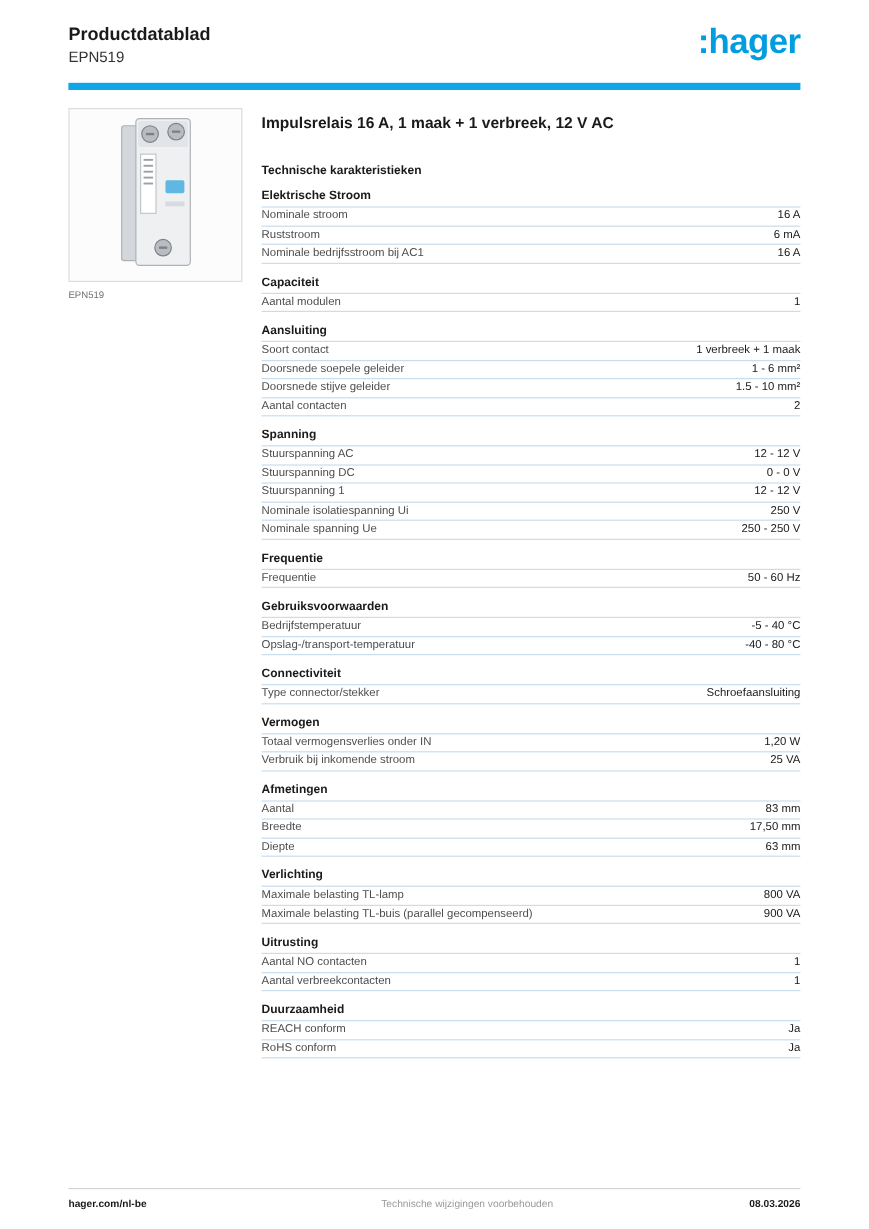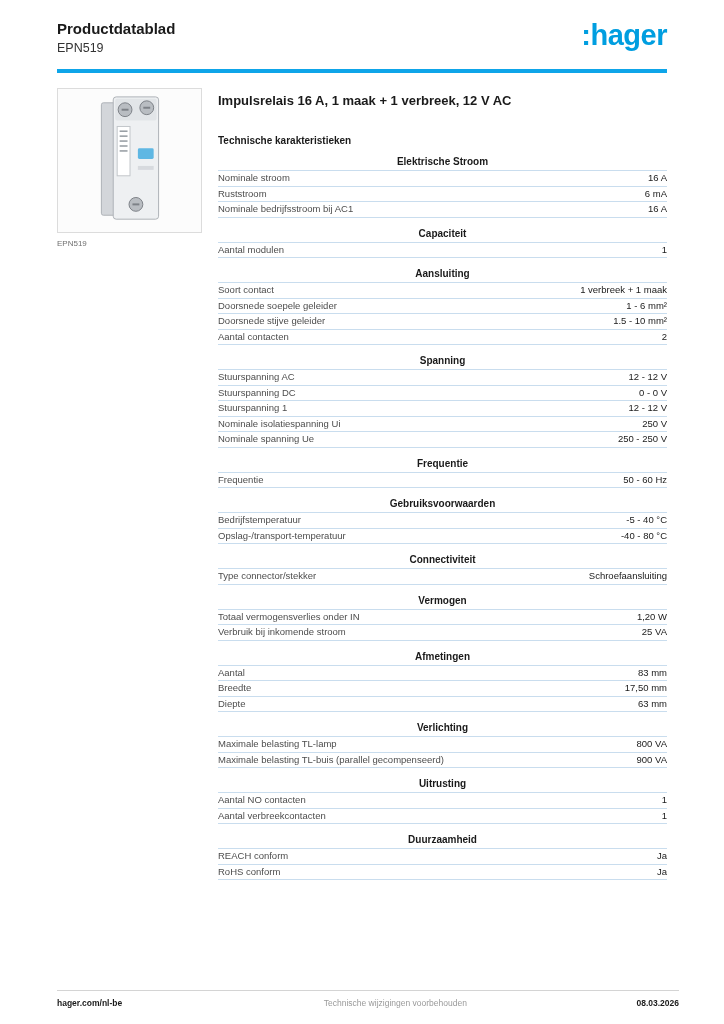--- a/index.html
+++ b/index.html
@@ -9,21 +9,21 @@
     font-family: "Liberation Sans", sans-serif;
     color: #1a1a1a;
     position: relative;
     overflow: hidden;
   }
   .page { position: absolute; inset: 0; padding: 20px 57px 0 57px; }
 
   
   .header {
     display: flex; justify-content: space-between; align-items: flex-start;
-    border-bottom: 4px solid #0ea5e9;
+    border-bottom: 6px solid #0ea5e9;
     padding-bottom: 14px;
   }
   .doc-title { font-size: 15px; font-weight: bold; color: #1a1a1a; line-height: 18px; }
   .doc-sub { font-size: 12.5px; color: #333; margin-top: 3px; }
   .logo { font-size: 29px; font-weight: bold; color: #009ee0; letter-spacing: -0.5px; line-height: 30px; }
 
   
   .content { display: flex; margin-top: 15px; }
   .aside { width: 145px; flex-shrink: 0; margin-right: 16px; }
   .image-box {
@@ -32,34 +32,34 @@
     display: flex; align-items: center; justify-content: center;
   }
   .image-box svg { width: 143px; height: 143px; display: block; }
   .caption { font-size: 8px; color: #707070; margin-top: 6px; }
 
   .main { flex: 1; min-width: 0; }
   .product-title { font-size: 13px; font-weight: bold; color: #1a1a1a; margin-top: 5px; }
   .tech-heading { font-size: 10px; font-weight: bold; color: #1a1a1a; margin-top: 27px; }
   .sections { margin-top: 5px; }
 
-  .spec-title { font-size: 10px; font-weight: bold; color: #1a1a1a; margin: 9px 0 2px 0; line-height: 13px; text-align: center; }
+  .spec-title { font-size: 10px; font-weight: bold; color: #1a1a1a; margin: 9px 0 2px 0; line-height: 13px; }
   .spec-row {
     display: flex; justify-content: space-between; align-items: baseline;
     border-top: 1px solid #c9ddee;
     padding: 2px 0;
     font-size: 9.5px; line-height: 10.5px;
   }
   .spec-row:last-child { border-bottom: 1px solid #c9ddee; }
   .spec-label { color: #4d4d4d; padding-right: 10px; text-align: center; }
   .spec-value { color: #1a1a1a; text-align: right; white-space: nowrap; }
 
   
   .footer {
-    position: absolute; left: 57px; right: 45px; bottom: 16px;
+    position: absolute; left: 57px; right: 57px; bottom: 16px;
     border-top: 1px solid #d4d4d4;
     padding-top: 7px;
     display: flex; justify-content: space-between; align-items: baseline;
     font-size: 8.5px;
   }
   .footer-left { font-weight: bold; color: #1a1a1a; }
   .footer-center { color: #9a9a9a; margin-left: 32px; }
   .footer-right { font-weight: bold; color: #1a1a1a; }
 </style>
 </head>

